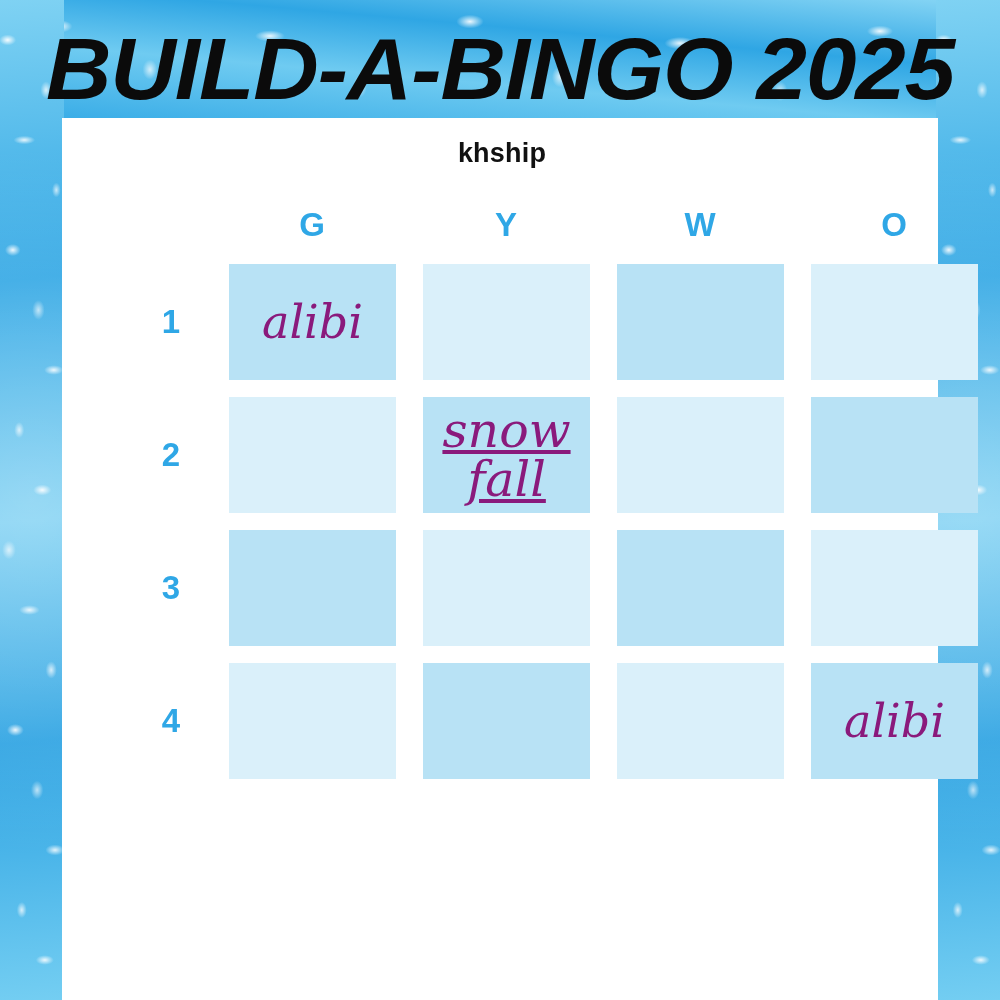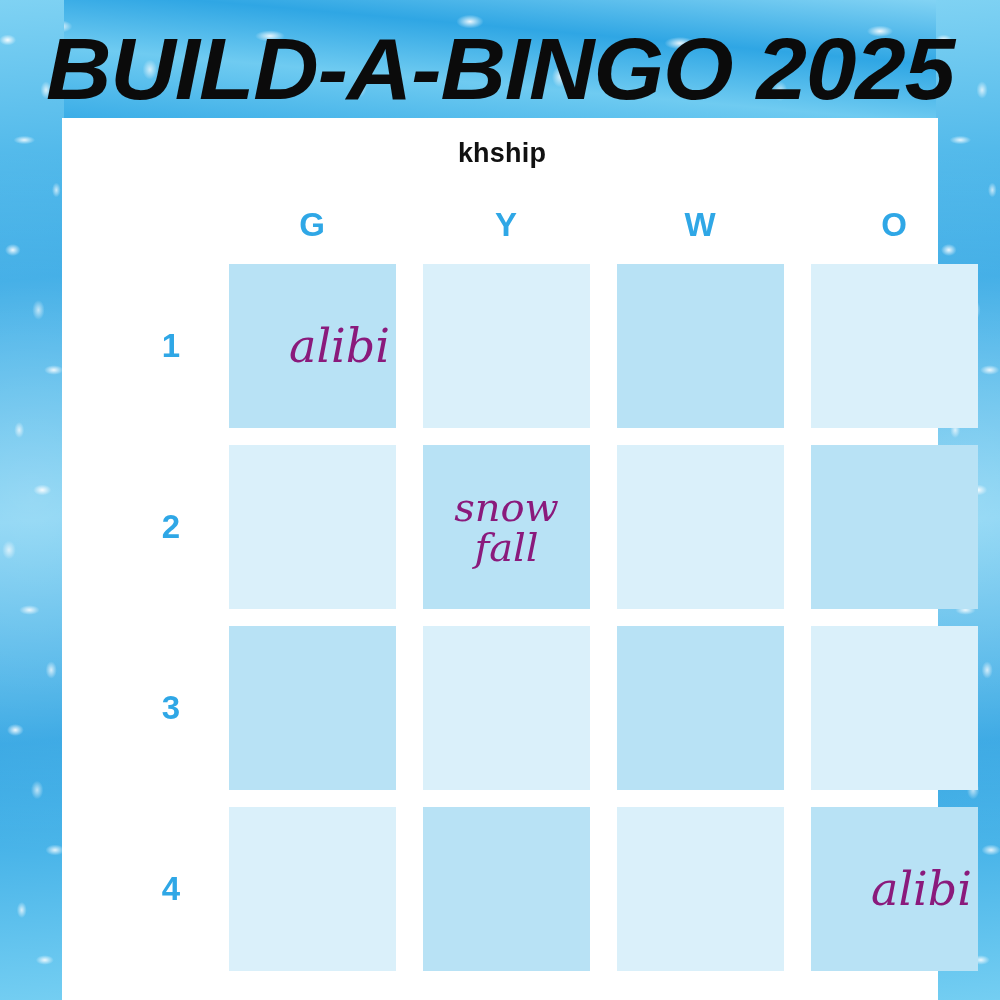--- a/index.html
+++ b/index.html
@@ -132,41 +132,41 @@
   .body-row:first-of-type { margin-top:0; }
 
   .row-head {
     text-align:center;
     font-size:33px;
     font-weight:700;
     color:#2FA7E6;
   }
 
   .cell {
-    height:164px;
+    height:116px;
     display:flex;
     align-items:center;
-    justify-content:flex-end;
+    justify-content:center;
     padding:6px;
     overflow:hidden;
   }
   .cell.dark  { background:#B8E2F5; }
   .cell.light { background:#DAF0FA; }
 
   .cell-text {
     font-family:"DejaVu Serif", serif;
     font-style:italic;
     font-weight:400;
     color:#8A1A7C;
     text-align:center;
     line-height:1.0;
     word-break:break-word;
   }
   .cell-text.len-short { font-size:46px; }
-  .cell-text.len-mid   { font-size:40px; }
+  .cell-text.len-mid   { font-size:49px;text-decoration:underline; }
 </style>
 </head>
 <body>
 
 <div id="stage">
 
   <div class="ice-top"></div>
   <div class="ice left"></div>
   <div class="ice right"></div>
 

